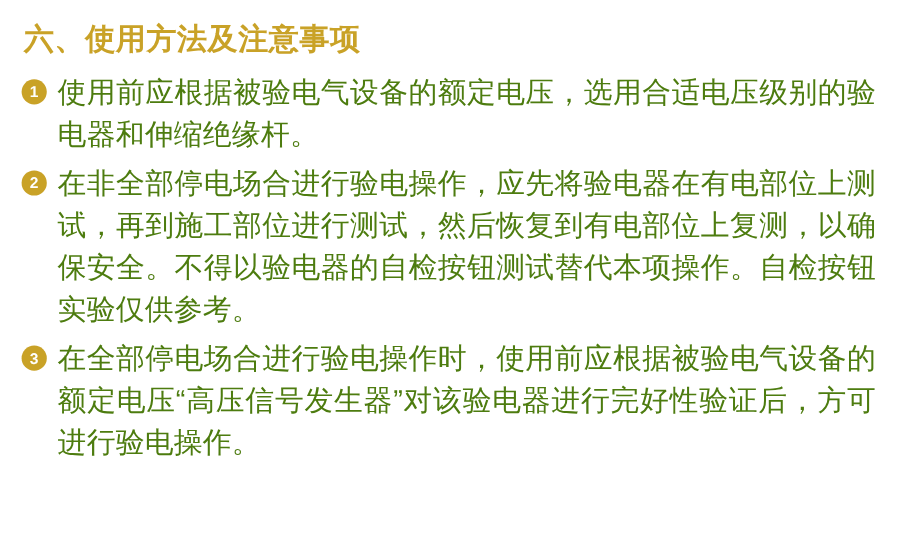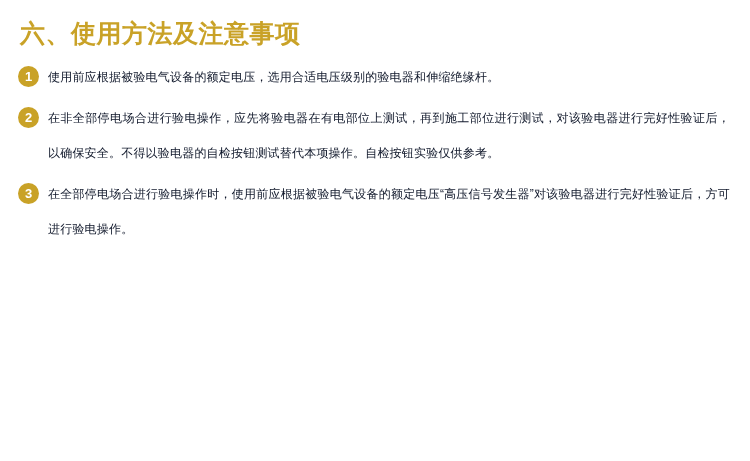--- a/index.html
+++ b/index.html
@@ -44,43 +44,43 @@
     font-size: 13px;
     line-height: 21px;
     text-align: center;
     font-weight: bold;
     margin-top: 6px;
     margin-right: 9px;
     user-select: none;
   }
   .text {
     flex: 1 1 auto;
-    color: #0f172a;
-    font-size: 12px;
+    color: #4d7c0f;
+    font-size: 24px;
     line-height: 35px;
     letter-spacing: 0.2px;
     text-align: justify;
     word-break: break-all;
   }
 </style>
 </head>
 <body>
 
 <div class="page">
 
   <h1 class="section-title">六、使用方法及注意事项</h1>
 
   <div class="item">
     <div class="marker">1</div>
     <div class="text">使用前应根据被验电气设备的额定电压，选用合适电压级别的验电器和伸缩绝缘杆。</div>
   </div>
 
   <div class="item">
     <div class="marker">2</div>
-    <div class="text">在非全部停电场合进行验电操作，应先将验电器在有电部位上测试，再到施工部位进行测试，对该验电器进行完好性验证后，以确保安全。不得以验电器的自检按钮测试替代本项操作。自检按钮实验仅供参考。</div>
+    <div class="text">在非全部停电场合进行验电操作，应先将验电器在有电部位上测试，再到施工部位进行测试，然后恢复到有电部位上复测，以确保安全。不得以验电器的自检按钮测试替代本项操作。自检按钮实验仅供参考。</div>
   </div>
 
   <div class="item">
     <div class="marker">3</div>
     <div class="text">在全部停电场合进行验电操作时，使用前应根据被验电气设备的额定电压“高压信号发生器”对该验电器进行完好性验证后，方可进行验电操作。</div>
   </div>
 
 </div>
 
 </body></html>

